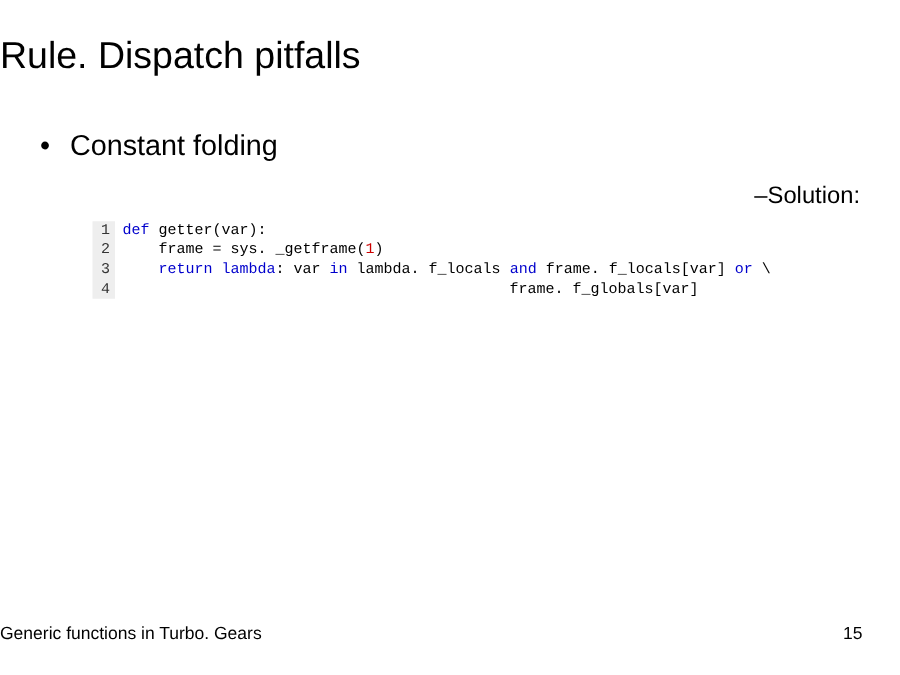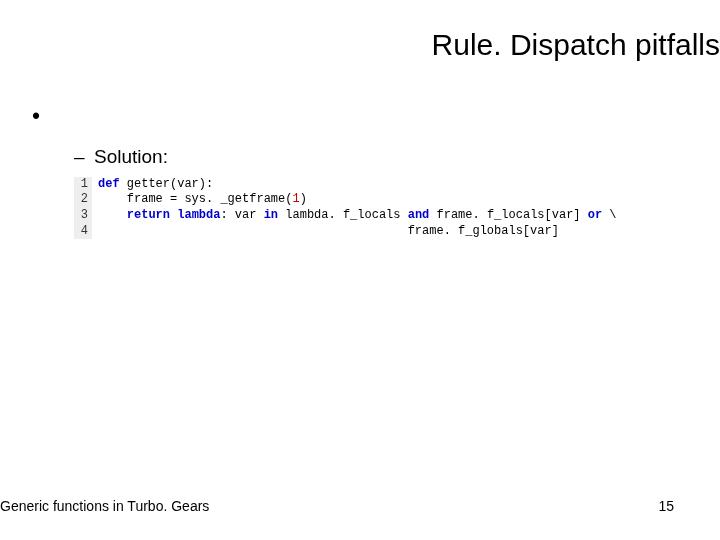--- a/index.html
+++ b/index.html
@@ -4,21 +4,21 @@
 <style>
   * { box-sizing: border-box; margin: 0; padding: 0; }
   html, body { width: 720px; height: 540px; }
   body {
     font-family: Arial, Helvetica, sans-serif;
     background: #fff;
     color: #000;
     position: relative;
   }
   .title {
-    text-align: right;
+    text-align: left;
     font-size: 30px;
     font-weight: 400;
     padding-top: 28px;
     color: #000;
   }
   .content {
     padding: 38px 32px 0 32px;
   }
   ul.top {
     list-style: none;
@@ -28,20 +28,21 @@
   ul.top > li::before {
     content: "•";
     display: inline-block;
     width: 24px;
     margin-left: 0;
   }
   ul.sub {
     list-style: none;
     font-size: 19px;
     margin: 10px 0 6px 42px;
+    text-align: right;
   }
   ul.sub > li::before {
     content: "–";
     display: inline-block;
     width: 20px;
   }
   .codewrap {
     margin: 6px 0 14px 42px;
     display: flex;
     font-family: "Courier New", monospace;
@@ -53,46 +54,46 @@
     color: #333;
     text-align: right;
     padding: 0 4px;
   }
   .gutter div { min-width: 10px; }
   .code {
     padding-left: 6px;
     white-space: pre;
     color: #000;
   }
-  .kw { color: #0000cc; font-weight: bold; }
+  .kw { color: #0000cc; }
   .num { color: #cc0000; }
   .footer {
     position: absolute;
     bottom: 26px;
     left: 0; right: 0;
     font-size: 14px;
     color: #000;
   }
   .footer .caption {
     text-align: left;
   }
   .footer .pagenum {
     position: absolute;
-    right: 46px;
+    right: 30px;
     bottom: 0;
   }
 </style>
 </head>
 <body>
 
 <h1 class="title">Rule. Dispatch pitfalls</h1>
 
 <div class="content">
   <ul class="top">
-    <li>
+    <li><span>Constant folding</span>
       <ul class="sub">
         <li><span>Solution:</span></li>
       </ul>
       <div class="codewrap">
         <div class="gutter">
           <div>1</div>
           <div>2</div>
           <div>3</div>
           <div>4</div>
         </div>

